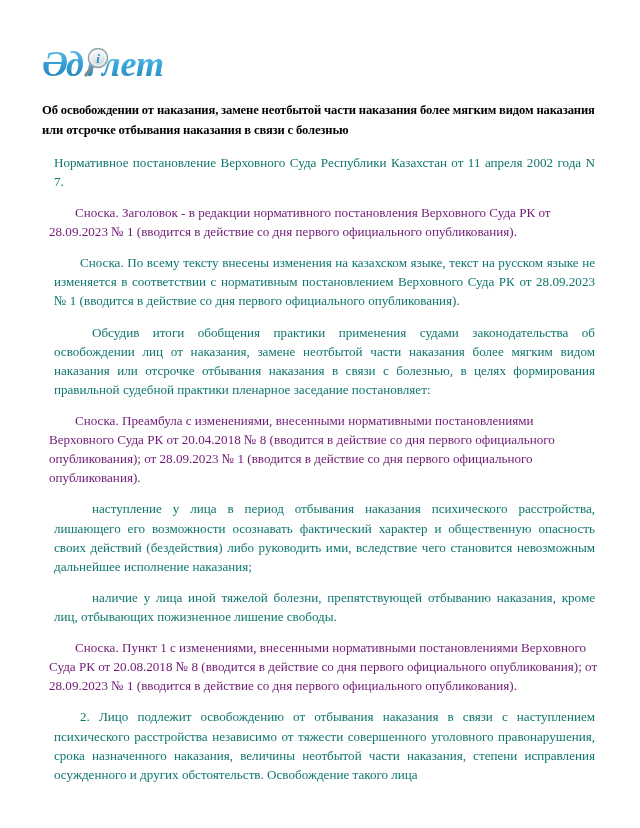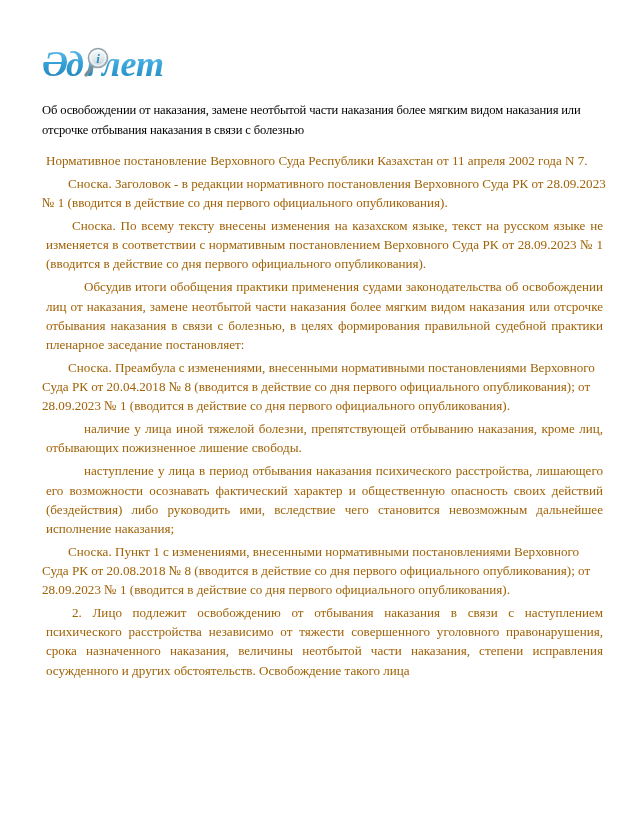--- a/index.html
+++ b/index.html
@@ -28,53 +28,53 @@
   .logo-wrap {
     position: relative;
     height: 50px;
     margin-bottom: 8px;
   }
   .logo-svg { display: block; }
 
   
   .doc-title {
     font-family: "Liberation Serif", "DejaVu Serif", serif;
-    font-weight: normal;
+    font-weight: bold;
     font-size: 12.6px;
     line-height: 1.62;
     letter-spacing: -0.15px;
     text-align: left;
     margin: 0 0 10px 0;
     padding: 0;
     color: #000;
     max-width: 570px;
   }
 
   
   p.para {
-    margin: 4px;
+    margin: 12px;
     padding: 0;
     font-size: 13.1px;
     line-height: 1.46;
     text-align: justify;
     text-justify: inter-word;
-    color: #a16207;
+    color: #0f766e;
     hyphens: none;
   }
   p.para.first-line-plain { text-indent: 0; }
   p.para.indent { text-indent: 26px; }
   p.para.indent-lg { text-indent: 38px; }
 
   p.note {
-    margin: 0;
+    margin: 7px;
     padding: 0;
     font-size: 13.1px;
     line-height: 1.46;
     text-align: left;
-    color: #a16207;
+    color: #701a75;
     text-indent: 26px;
   }
 </style>
 </head>
 <body>
 
 <div class="page">
 
   <div class="logo-wrap">
     <svg class="logo-svg" width="160" height="50" viewBox="0 0 160 50" aria-label="Әділет">
@@ -119,21 +119,21 @@
 
   <p class="note">Сноска. Заголовок - в редакции нормативного постановления Верховного Суда РК от 28.09.2023 № 1 (вводится в действие со дня первого официального опубликования).</p>
 
   <p class="para indent">Сноска. По всему тексту внесены изменения на казахском языке, текст на русском языке не изменяется в соответствии с нормативным постановлением Верховного Суда РК от 28.09.2023 № 1 (вводится в действие со дня первого официального опубликования).</p>
 
   <p class="para indent-lg">Обсудив итоги обобщения практики применения судами законодательства об освобождении лиц от наказания, замене неотбытой части наказания более мягким видом наказания или отсрочке отбывания наказания в связи с болезнью, в целях формирования правильной судебной практики пленарное заседание постановляет:</p>
 
   <p class="note">Сноска. Преамбула с изменениями, внесенными нормативными постановлениями Верховного Суда РК от 20.04.2018 № 8 (вводится в действие со дня первого официального опубликования); от 28.09.2023 № 1 (вводится в действие со дня первого официального опубликования).</p>
 
 
+  <p class="para indent-lg">наступление у лица в период отбывания наказания психического расстройства, лишающего его возможности осознавать фактический характер и общественную опасность своих действий (бездействия) либо руководить ими, вследствие чего становится невозможным дальнейшее исполнение наказания;</p>
+
   <p class="para indent-lg">наличие у лица иной тяжелой болезни, препятствующей отбыванию наказания, кроме лиц, отбывающих пожизненное лишение свободы.</p>
-
-  <p class="para indent-lg">наступление у лица в период отбывания наказания психического расстройства, лишающего его возможности осознавать фактический характер и общественную опасность своих действий (бездействия) либо руководить ими, вследствие чего становится невозможным дальнейшее исполнение наказания;</p>
 
   <p class="note">Сноска. Пункт 1 с изменениями, внесенными нормативными постановлениями Верховного Суда РК от 20.08.2018 № 8 (вводится в действие со дня первого официального опубликования); от 28.09.2023 № 1 (вводится в действие со дня первого официального опубликования).</p>
 
   <p class="para indent">2. Лицо подлежит освобождению от отбывания наказания в связи с наступлением психического расстройства независимо от тяжести совершенного уголовного правонарушения, срока назначенного наказания, величины неотбытой части наказания, степени исправления осужденного и других обстоятельств. Освобождение такого лица</p>
 
 </div>
 
 </body></html>

